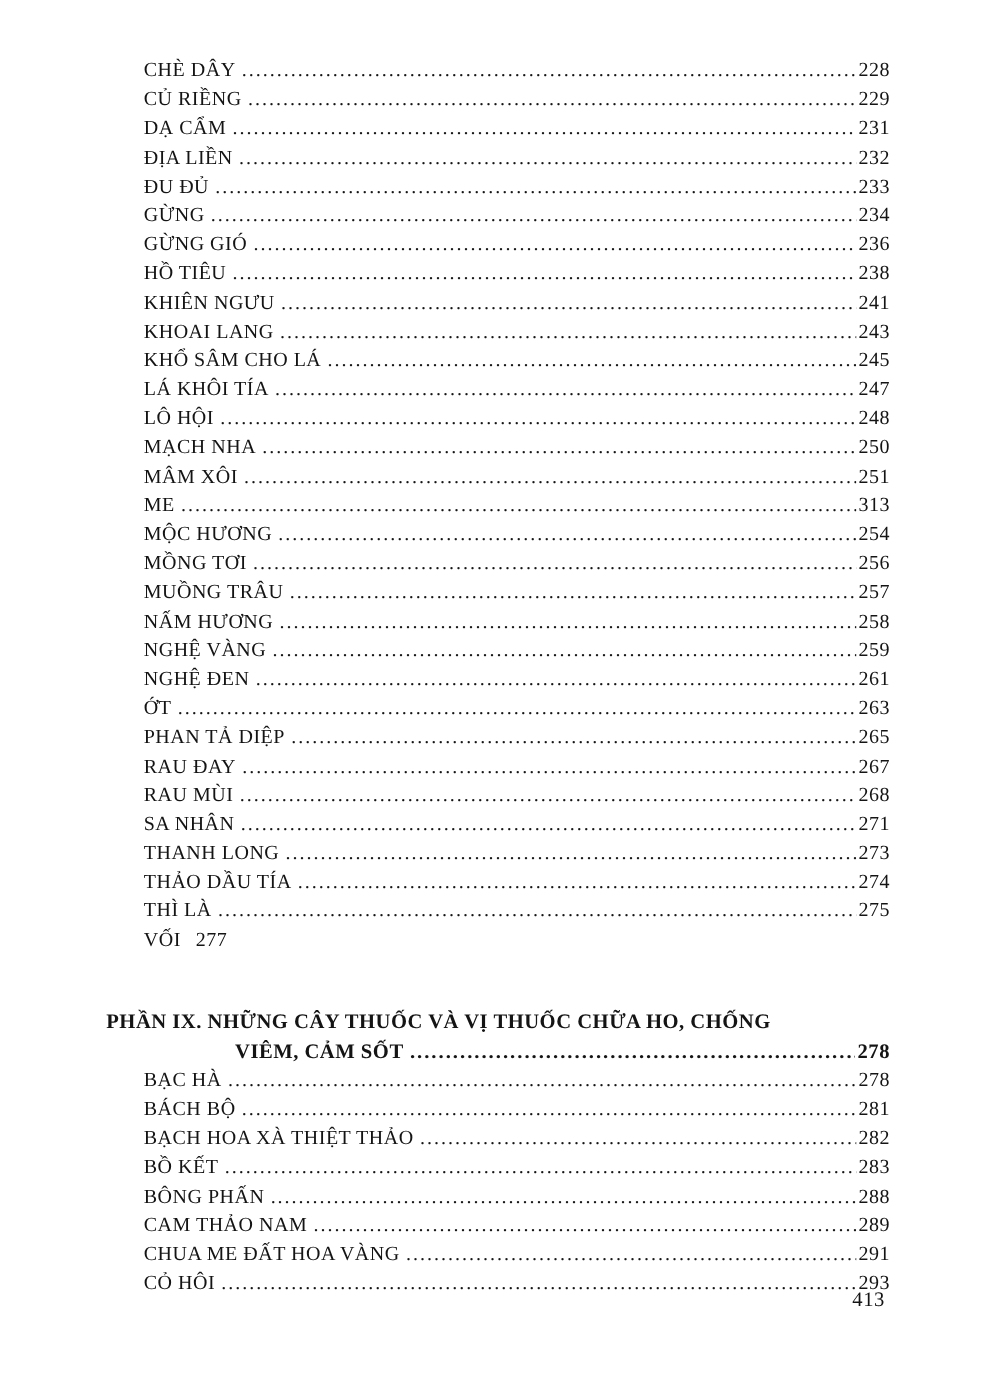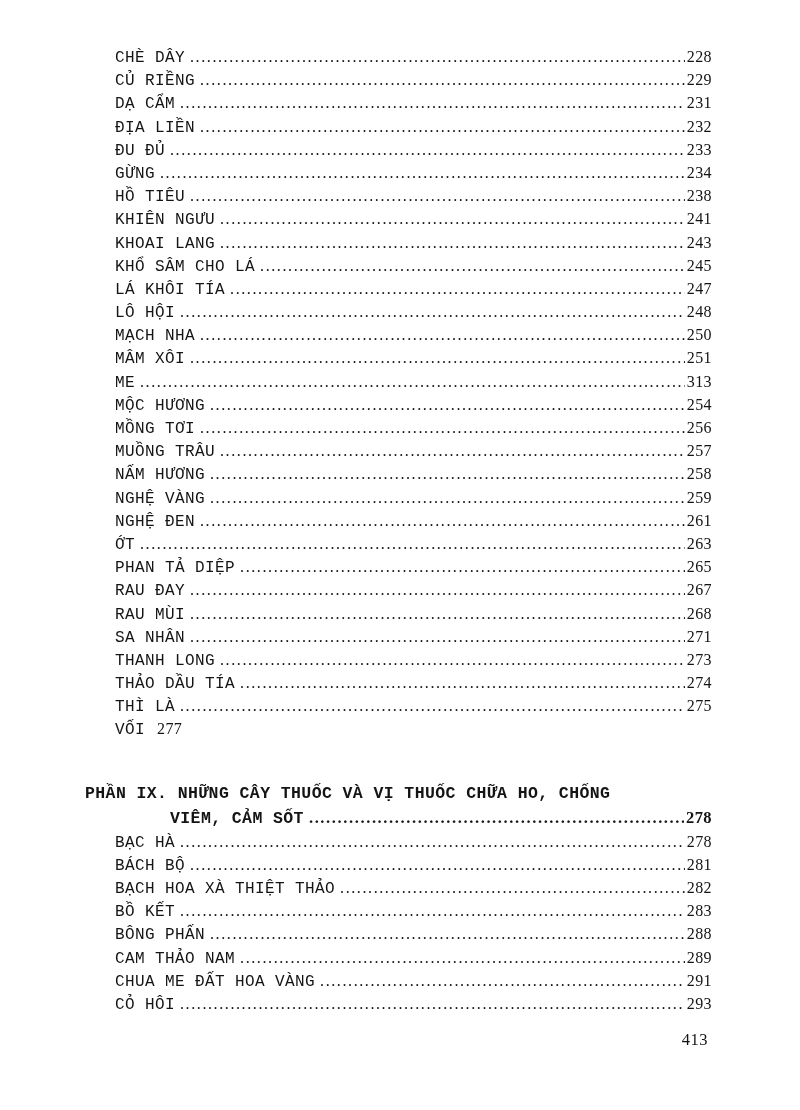--- a/index.html
+++ b/index.html
@@ -26,21 +26,20 @@
     display: flex;
     align-items: baseline;
     height: 23.2px;
     font-size: 16px;
     letter-spacing: 0.4px;
     white-space: nowrap;
   }
   .label {
     white-space: nowrap;
     padding-right: 3px;
-    font-family: Liberation Mono, monospace;
   }
   .leader {
     flex: 1;
     overflow: hidden;
     white-space: nowrap;
     min-width: 10px;
     padding: 0 2px;
   }
   .leader::after {
     content: "......................................................................................................................................................................................................................................................................................................................";
@@ -56,21 +55,21 @@
   .toc-row.section {
     font-weight: bold;
     font-size: 16.5px;
     height: 24.5px;
   }
   .toc-row.section.line1 {
     margin-left: -30px;
     margin-top: 40px;
   }
   .toc-row.section.line2 {
-    margin-left: 55px;
+    margin-left: 73px;
   }
   .footer-page-number {
     position: absolute;
     top: 1030px;
     right: 92px;
     font-size: 16.5px;
     letter-spacing: 0.5px;
   }
 </style>
 </head>
@@ -102,20 +101,25 @@
         <span class="label">ĐU ĐỦ</span>
         <span class="leader"></span>
         <span class="page-num">233</span>
       </div>
       <div class="toc-row">
         <span class="label">GỪNG</span>
         <span class="leader"></span>
         <span class="page-num">234</span>
       </div>
       <div class="toc-row">
+        <span class="label">GỪNG GIÓ</span>
+        <span class="leader"></span>
+        <span class="page-num">236</span>
+      </div>
+      <div class="toc-row">
         <span class="label">HỒ TIÊU</span>
         <span class="leader"></span>
         <span class="page-num">238</span>
       </div>
       <div class="toc-row">
         <span class="label">KHIÊN NGƯU</span>
         <span class="leader"></span>
         <span class="page-num">241</span>
       </div>
       <div class="toc-row">

